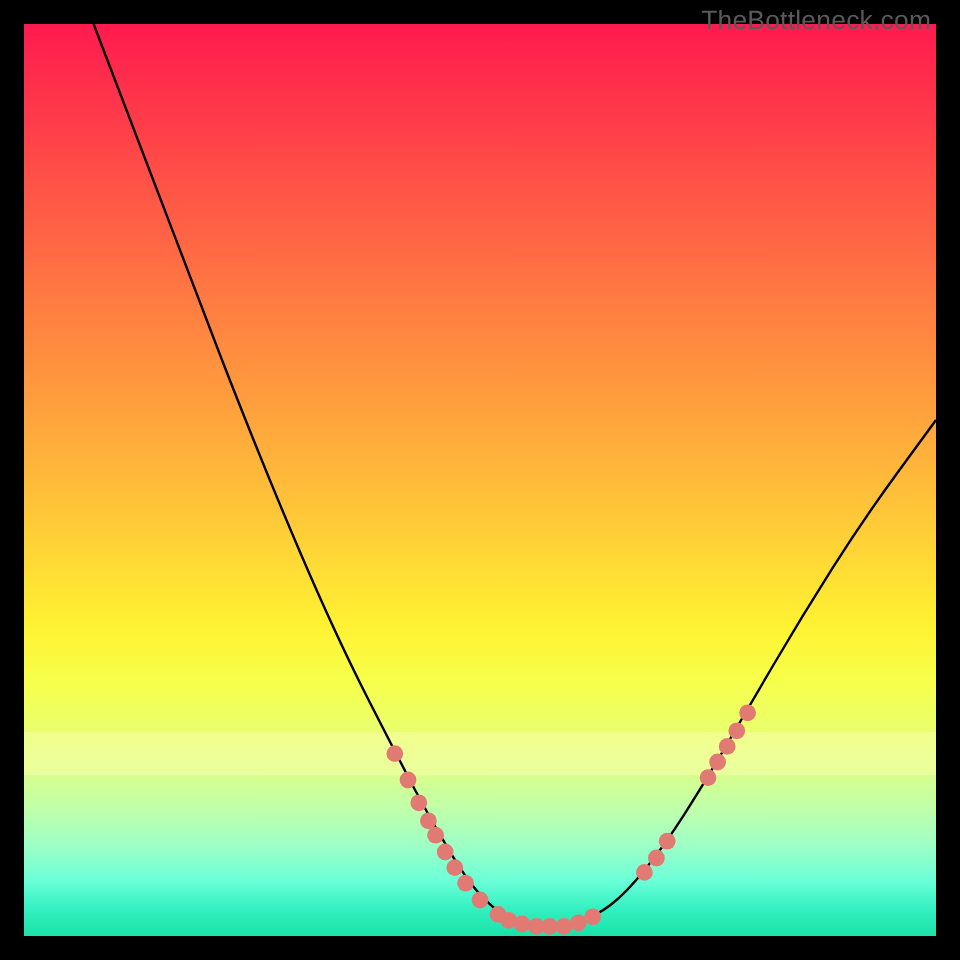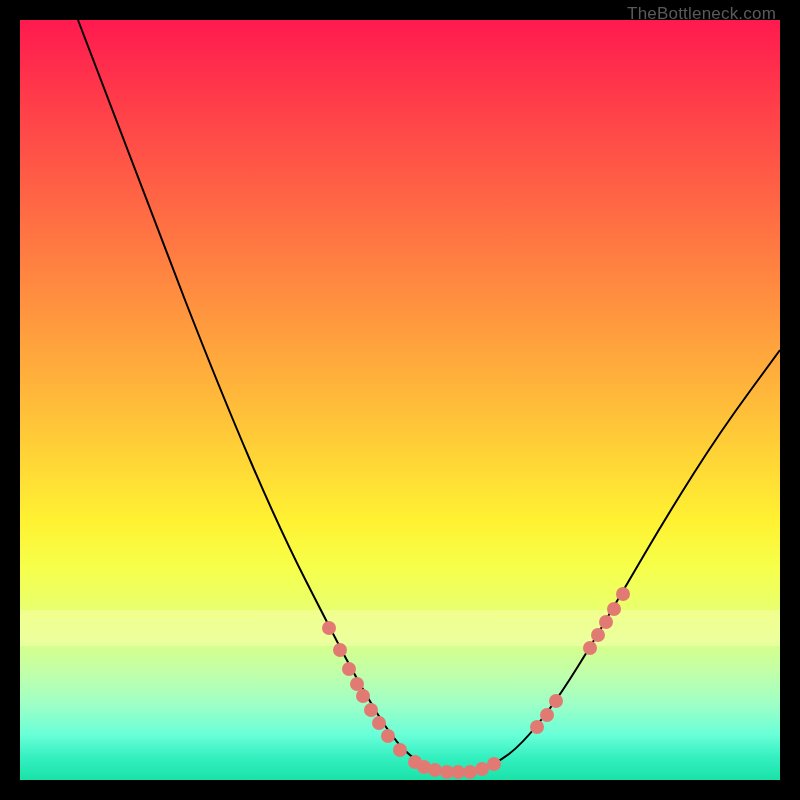--- a/index.html
+++ b/index.html
@@ -42,21 +42,21 @@
     left: 0;
     right: 0;
     height: 36px;
     background: rgba(255, 255, 180, 0.45);
   }
   .watermark {
     position: absolute;
     top: 4px;
     right: 24px;
     color: #5a5a5a;
-    font-size: 17px;
+    font-size: 22px;
     font-weight: 400;
     letter-spacing: 0.2px;
     user-select: none;
     text-align: right;
   }
   svg.curve {
     position: absolute;
     left: 20px;
     top: 20px;
     width: 760px;

